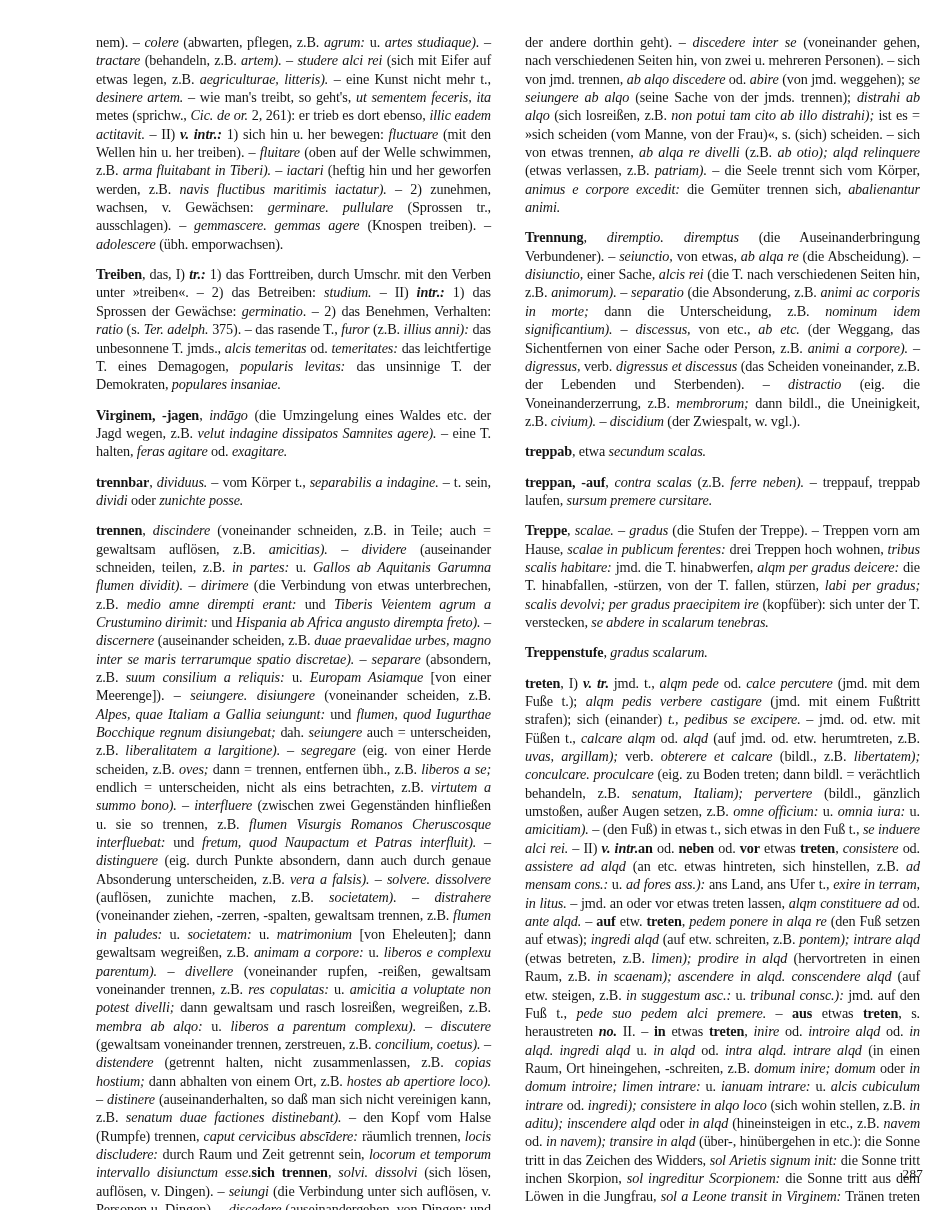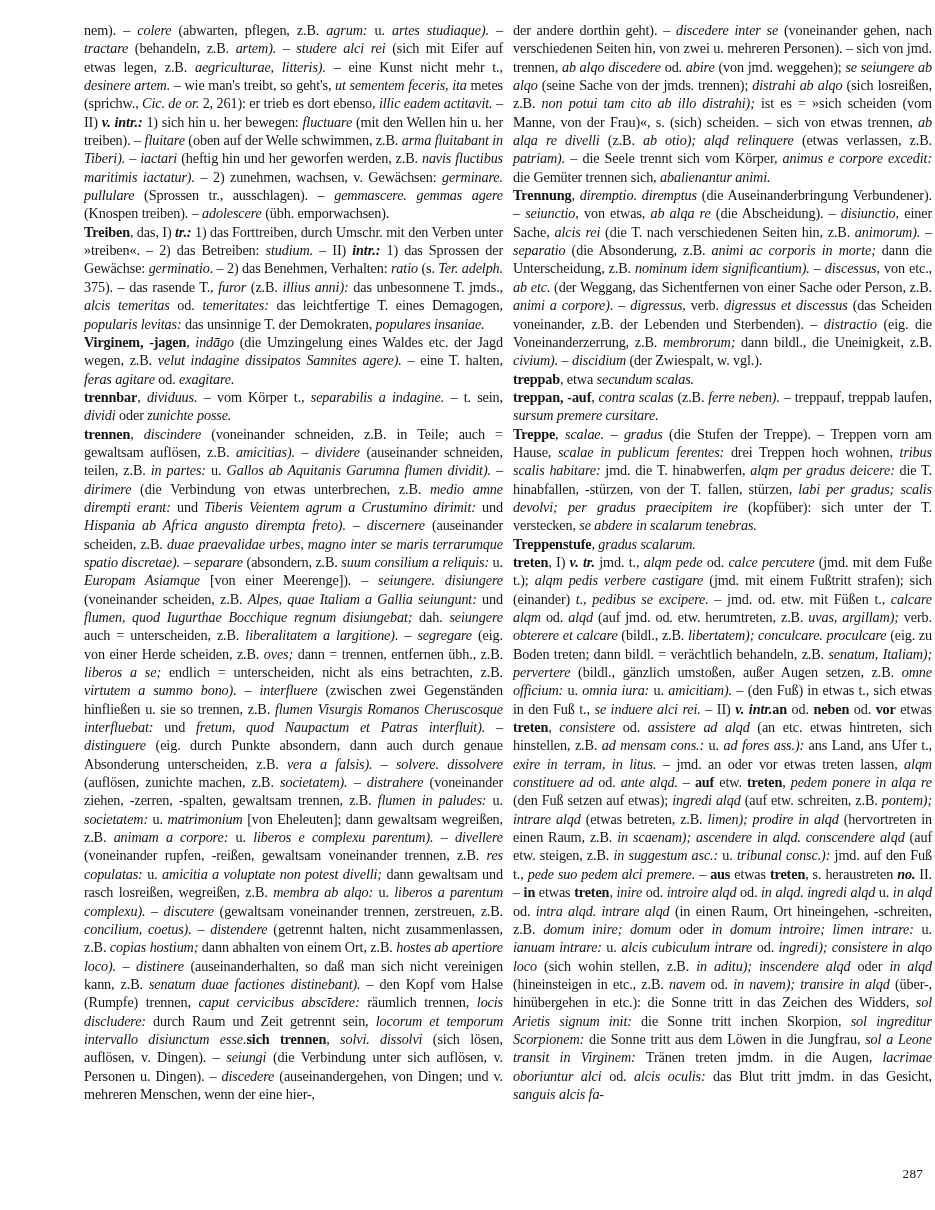--- a/index.html
+++ b/index.html
@@ -6,21 +6,21 @@
   .page {
     position:relative; width:935px; height:1210px; overflow:hidden;
     background:#ffffff; color:#151515;
     font-family:"Liberation Serif", "DejaVu Serif", serif;
   }
   .columns { position:absolute; left:84px; top:21px; display:flex; gap:10px; }
   .col {
     width:419px; font-size:14.2px; line-height:18.35px;
     text-align:justify; letter-spacing:-0.12px;
   }
-  .col p { margin:0; padding:0; }
+  .col p { margin:12px; padding:0; }
   .it { font-style:italic; }
   .bd { font-weight:700; }
   .pageno {
     position:absolute; right:12px; bottom:28px;
     font-size:13.2px; letter-spacing:0.2px;
   }
 </style>
 </head>
 <body>
 

